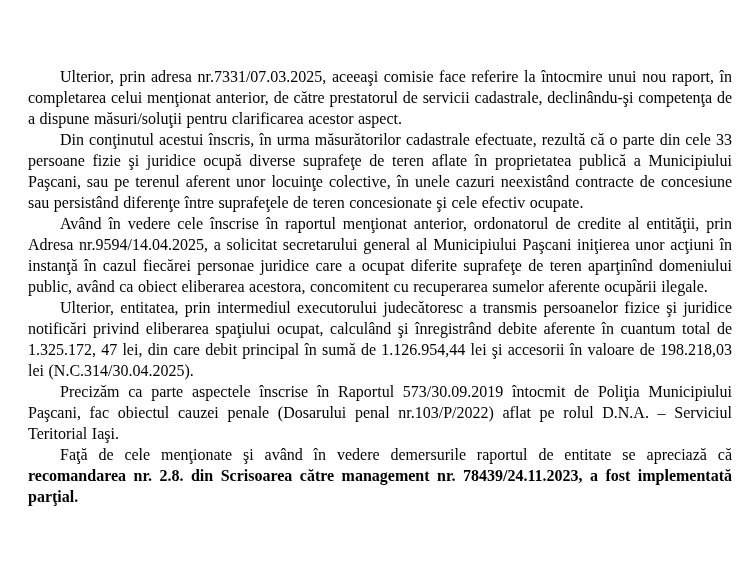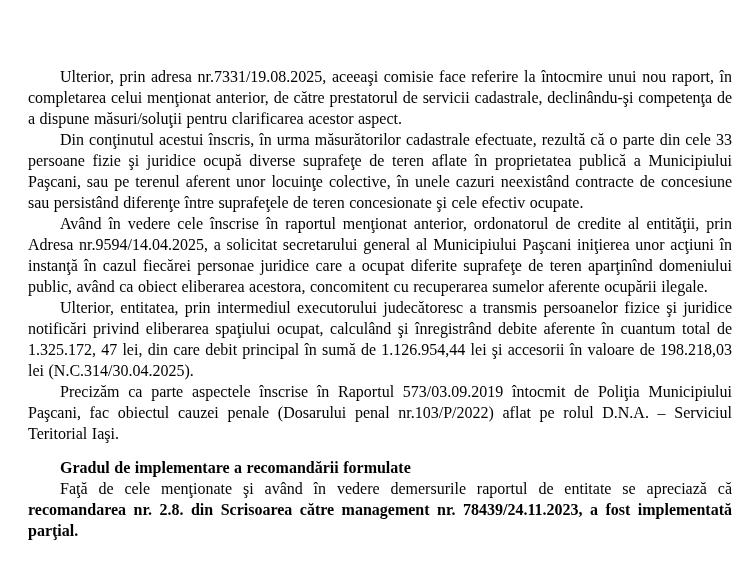--- a/index.html
+++ b/index.html
@@ -37,21 +37,20 @@
   }
   .bold {
     font-weight: bold;
   }
 </style>
 </head>
 <body>
 
 <div class="page">
   <div class="content">
-    <p class="para">Ulterior, prin adresa nr.7331/19.08.2025, aceeaşi comisie face referire la întocmire unui nou raport, în completarea celui menţionat anterior, de către prestatorul de servicii cadastrale, declinându-şi competenţa de a dispune măsuri/soluţii pentru clarificarea acestor aspect.</p>
+    <p class="para">Ulterior, prin adresa nr.7331/07.03.2025, aceeaşi comisie face referire la întocmire unui nou raport, în completarea celui menţionat anterior, de către prestatorul de servicii cadastrale, declinându-şi competenţa de a dispune măsuri/soluţii pentru clarificarea acestor aspect.</p>
     <p class="para">Din conţinutul acestui înscris, în urma măsurătorilor cadastrale efectuate, rezultă că o parte din cele 33 persoane fizie şi juridice ocupă diverse suprafeţe de teren aflate în proprietatea publică a Municipiului Paşcani, sau pe terenul aferent unor locuinţe colective, în unele cazuri neexistând contracte de concesiune sau persistând diferenţe între suprafeţele de teren concesionate şi cele efectiv ocupate.</p>
     <p class="para">Având în vedere cele înscrise în raportul menţionat anterior, ordonatorul de credite al entităţii, prin Adresa nr.9594/14.04.2025, a solicitat secretarului general al Municipiului Paşcani iniţierea unor acţiuni în instanţă în cazul fiecărei personae juridice care a ocupat diferite suprafeţe de teren aparţinînd domeniului public, având ca obiect eliberarea acestora, concomitent cu recuperarea sumelor aferente ocupării ilegale.</p>
     <p class="para">Ulterior, entitatea, prin intermediul executorului judecătoresc a transmis persoanelor fizice şi juridice notificări privind eliberarea spaţiului ocupat, calculând şi înregistrând debite aferente în cuantum total de 1.325.172, 47 lei, din care debit principal în sumă de 1.126.954,44 lei şi accesorii în valoare de 198.218,03 lei (N.C.314/30.04.2025).</p>
-    <p class="para">Precizăm ca parte aspectele înscrise în Raportul 573/03.09.2019 întocmit de Poliţia Municipiului Paşcani, fac obiectul cauzei penale (Dosarului penal nr.103/P/2022) aflat pe rolul D.N.A. – Serviciul Teritorial Iaşi.</p>
-    <p class="para heading">Gradul de implementare a recomandării formulate</p>
+    <p class="para">Precizăm ca parte aspectele înscrise în Raportul 573/30.09.2019 întocmit de Poliţia Municipiului Paşcani, fac obiectul cauzei penale (Dosarului penal nr.103/P/2022) aflat pe rolul D.N.A. – Serviciul Teritorial Iaşi.</p>
     <p class="para"><span>Faţă de cele menţionate şi având în vedere demersurile raportul de entitate se apreciază că </span><span class="bold">recomandarea nr. 2.8. din Scrisoarea către management nr. 78439/24.11.2023, a fost implementată parţial.</span></p>
   </div>
 </div>
 
 </body></html>

